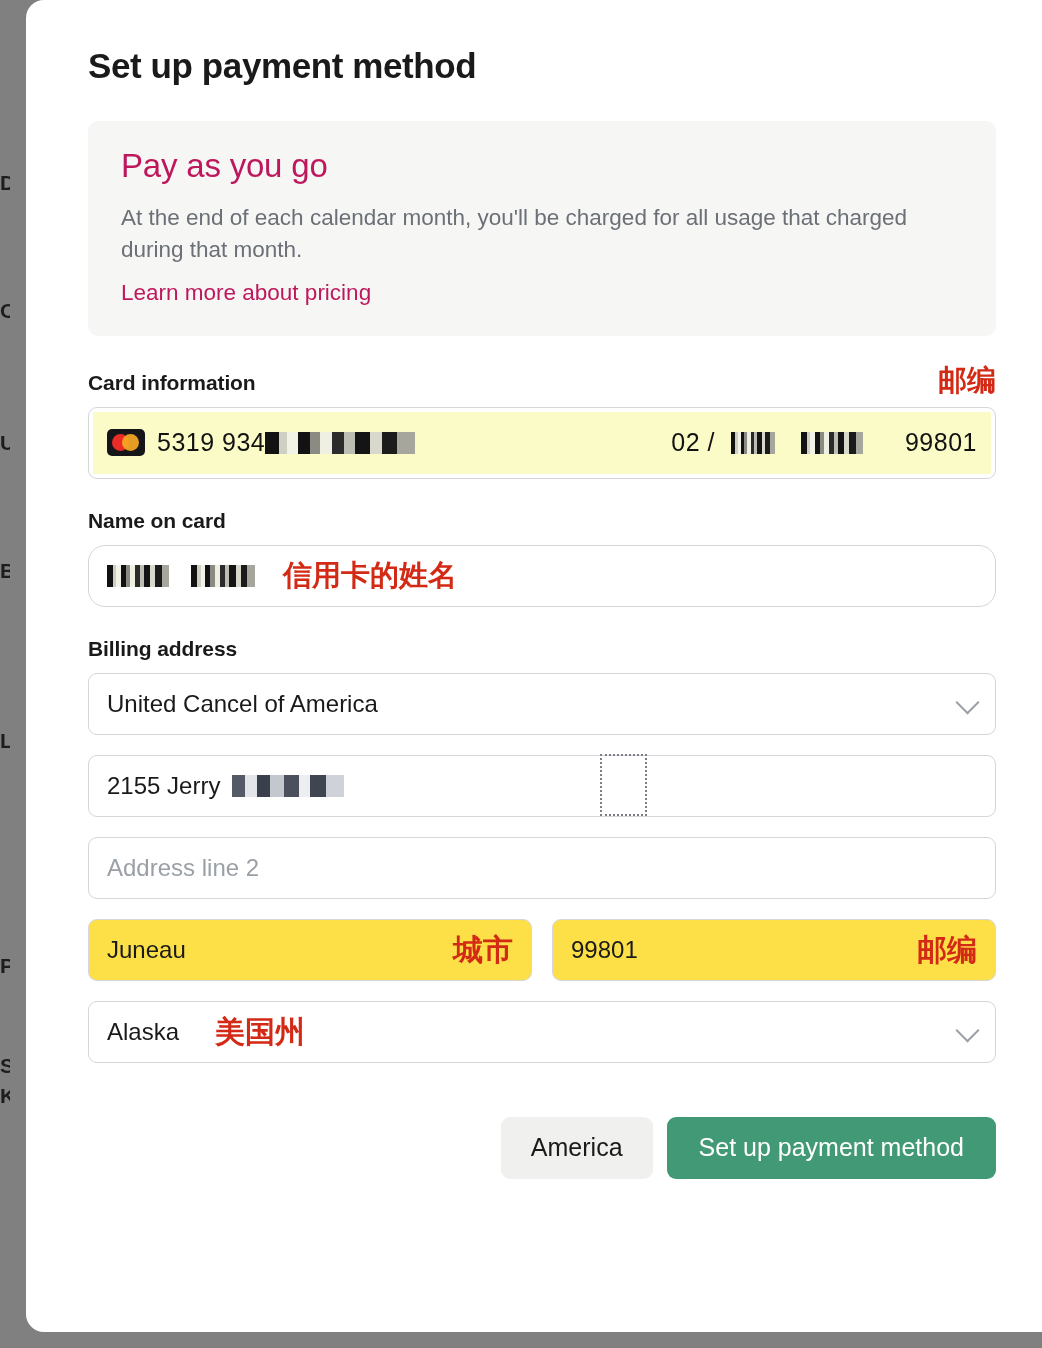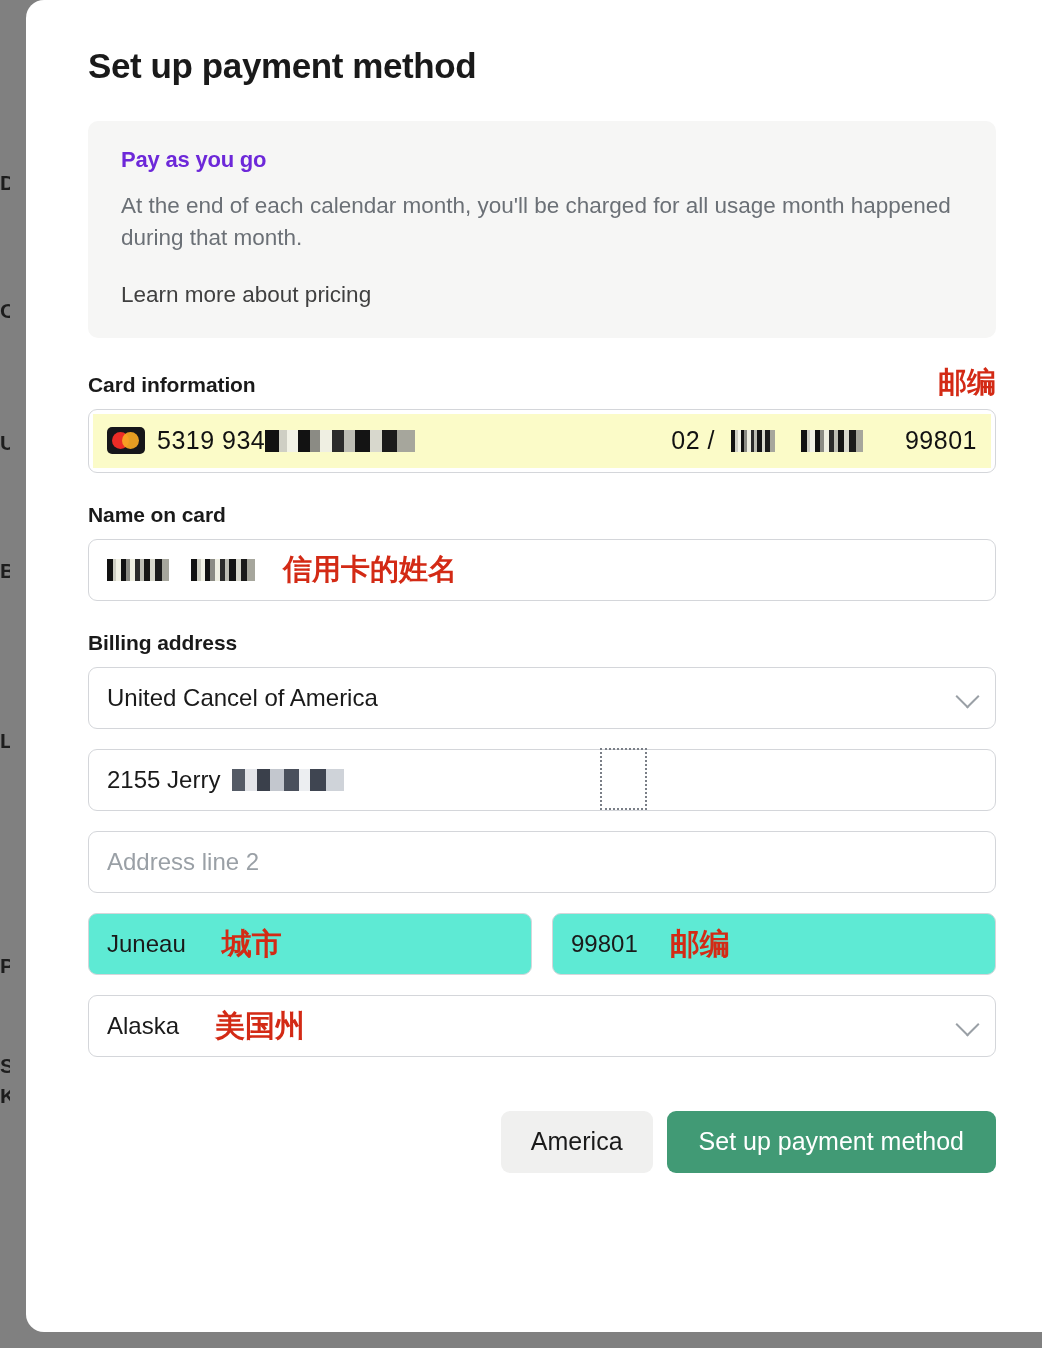--- a/index.html
+++ b/index.html
@@ -55,36 +55,36 @@
   }
 
   
   .info-panel {
     margin-top: 35px;
     background: #f6f6f5;
     border-radius: 10px;
     padding: 26px 33px 30px 33px;
   }
   .info-title {
-    font-size: 22px;
-    font-weight: 700;
-    color: #6d28d9;
+    font-size: 33px;
+    font-weight: 400;
+    color: #be185d;
     letter-spacing: -0.2px;
   }
   .info-body {
     margin-top: 17px;
     font-size: 22.5px;
     line-height: 1.42;
     color: #6b7076;
   }
   .info-link {
     display: inline-block;
-    margin-top: 28px;
+    margin-top: 14px;
     font-size: 22.5px;
-    color: #404040;
+    color: #be185d;
     cursor: pointer;
   }
 
   
   .field-label {
     font-size: 21px;
     font-weight: 700;
     color: #1a1a1a;
     letter-spacing: -0.1px;
   }
@@ -115,28 +115,28 @@
     height: 62px;
     border: 1px solid #d4d6da;
     border-radius: 9px;
     background: #ffffff;
     display: flex;
     align-items: center;
     padding: 0 18px;
     font-size: 24px;
     color: #1a1a1a;
   }
-  .input.autofill-blue { background: #5eead4; }
+  .input.autofill-blue { background: #fde047; justify-content: space-between; }
   .input.placeholder-text { color: #9aa0a6; }
 
   
   .card-field {
     box-sizing: border-box;
     width: 100%;
-    height: 64px;
+    height: 72px;
     border: 1px solid #d4d6da;
     border-radius: 9px;
     padding: 4px;
     background: #fff;
     margin-top: 12px;
   }
   .card-inner {
     height: 100%;
     background: #fbfbc8;
     display: flex;
@@ -223,21 +223,21 @@
     width: 47px;
     height: 62px;
     border: 2px dotted #7a7f87;
     box-sizing: border-box;
     pointer-events: none;
   }
 
   .row2 { display: flex; gap: 20px; }
   .row2 > * { flex: 1 1 0; }
 
-  .gap-12 { margin-top: 12px; }
+  .gap-12 { margin-top: 12px; border-radius: 17px; }
   .gap-20 { margin-top: 20px; }
   .gap-30 { margin-top: 30px; }
 
   
   .footer {
     margin-top: 54px;
     display: flex;
     justify-content: flex-end;
     gap: 14px;
   }
@@ -266,21 +266,21 @@
   <div class="bg-frag" style="top:1055px;">Setti</div>
   <div class="bg-frag" style="top:1085px;">Keys</div>
 </div>
 
 <div id="modal">
 
   <h1 class="dialog-title">Set up payment method</h1>
 
   <div class="info-panel">
     <div class="info-title">Pay as you go</div>
-    <div class="info-body">At the end of each calendar month, you'll be charged for all usage month happened during that month.</div>
+    <div class="info-body">At the end of each calendar month, you'll be charged for all usage that charged during that month.</div>
     <span class="info-link">Learn more about pricing</span>
   </div>
 
   <div class="gap-30 label-row">
     <span class="field-label">Card information</span>
     <span class="annot">邮编</span>
   </div>
 
   <div class="card-field">
     <div class="card-inner">

